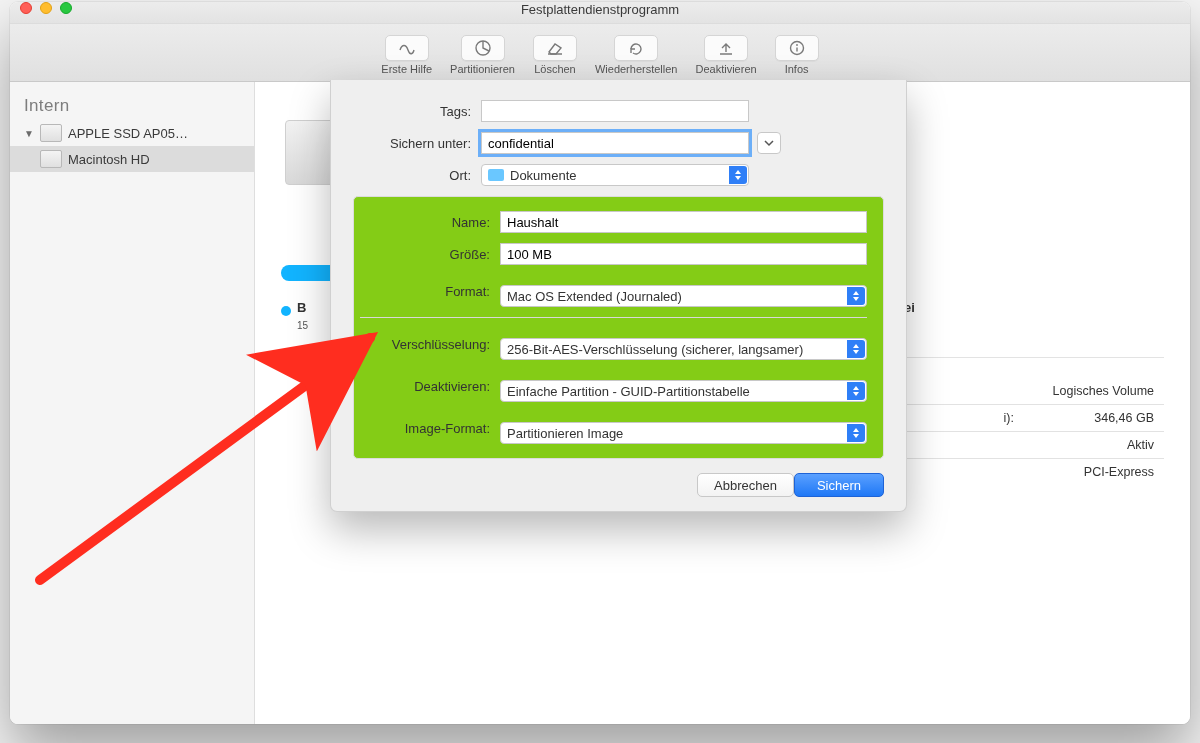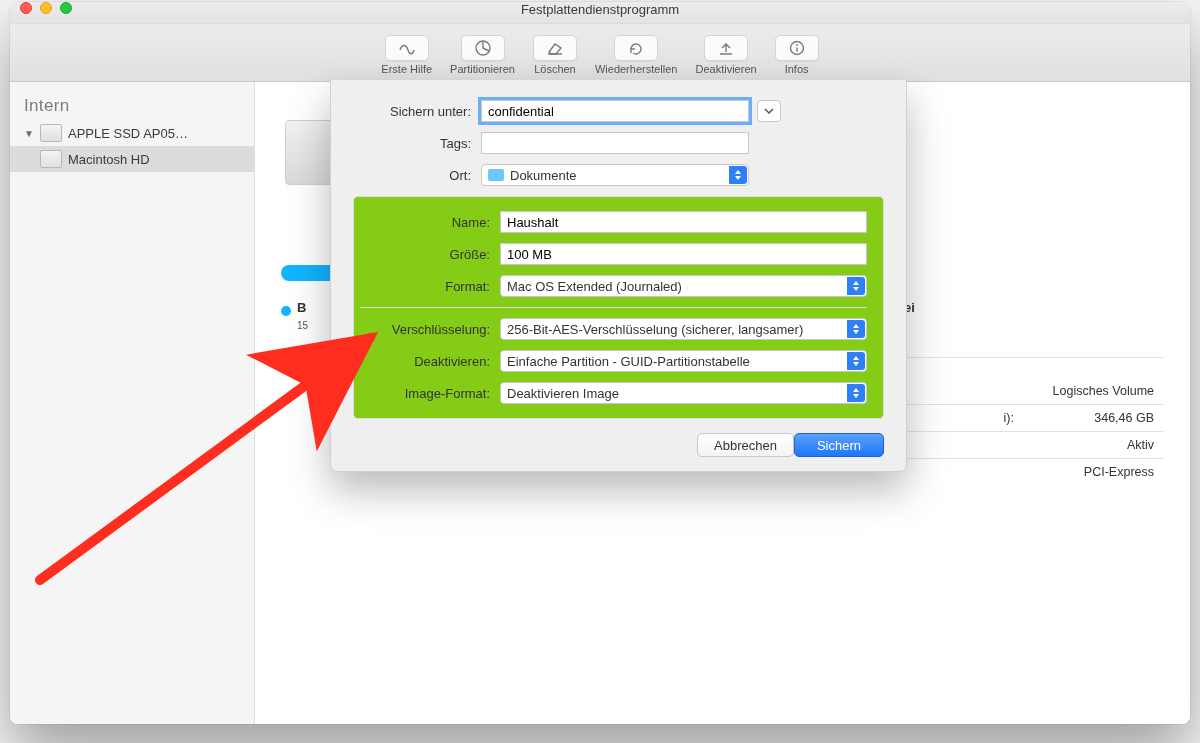--- a/index.html
+++ b/index.html
@@ -125,21 +125,21 @@
   }
   .select-end .tri { width:0;height:0;border-left:3.5px solid transparent;border-right:3.5px solid transparent;}
   .select-end .up { border-bottom:4px solid #fff; margin-bottom:2px;}
   .select-end .dn { border-top:4px solid #fff;}
   .panel-box {
     margin-top:6px; background:#84cc16; border:1px solid #dcdcdc; border-radius:5px;
     padding:14px 16px 14px 6px;
   }
   .mac-select {
     flex:1; height:22px; border:1px solid #c8c8c8; border-radius:4px; background:#fff;
-    display:flex; align-items:center; padding:0 6px; position:relative; font-size:13px;
+    display:flex; align-items:center; padding:0 6px; position:relative; font-size:13px;margin-top:10px;
   }
   .mac-select .val { flex:1; overflow:hidden; text-overflow:ellipsis; white-space:nowrap;}
   .hr { height:1px; background:#d8d8d8; margin:10px 0; }
   .sheet-buttons { display:flex; justify-content:flex-end; margin-top:14px;}
   .btn {
     min-width:90px; height:24px; border-radius:5px; border:1px solid #c8c8c8;
     background:linear-gradient(#ffffff,#f3f3f3); font-size:13px; padding:0 16px;
     display:flex; align-items:center; justify-content:center;
   }
   .btn.primary {
@@ -266,32 +266,32 @@
         <tr>
               <td></td>
               <td>PCI-Express</td>
             </tr>
       </tbody>
         </table>
 
       <div class="sheet">
 
         <div class="row">
+          <div class="lbl">Tags:</div>
+          <input type="text" style="width: 268px;" value="">
+        </div>
+
+        <div class="row">
           <div class="lbl">Sichern unter:</div>
           <input type="text" class="focus-ring" style="width: 268px;" value="confidential">
           <div class="expand-btn">
             <svg width="12" height="10" viewBox="0 0 12 10">
                 <path d="M2 3l4 4 4-4" stroke-width="1.5"></path>
               </svg>
           </div>
-        </div>
-
-        <div class="row">
-          <div class="lbl">Tags:</div>
-          <input type="text" style="width: 268px;" value="">
         </div>
 
         <div class="row">
           <div class="lbl">Ort:</div>
           <div class="loc-select" style="max-width:268px">
             <span class="folder-glyph"></span>
             <span>Dokumente</span>
             <span class="select-end">
                 <span class="tri up"></span>
                 <span class="tri dn"></span>
@@ -337,21 +337,21 @@
               <span class="val">Einfache Partition - GUID-Partitionstabelle</span>
               <span class="select-end">
                   <span class="tri up"></span>
                   <span class="tri dn"></span>
                 </span>
             </div>
           </div>
           <div class="row" style="margin-bottom:0">
             <div class="lbl wide">Image-Format:</div>
             <div class="mac-select">
-              <span class="val">Deaktivieren Image</span>
+              <span class="val">Partitionieren Image</span>
               <span class="select-end">
                   <span class="tri up"></span>
                   <span class="tri dn"></span>
                 </span>
             </div>
           </div>
         </div>
 
         <div class="sheet-buttons">
           <div class="btn">

